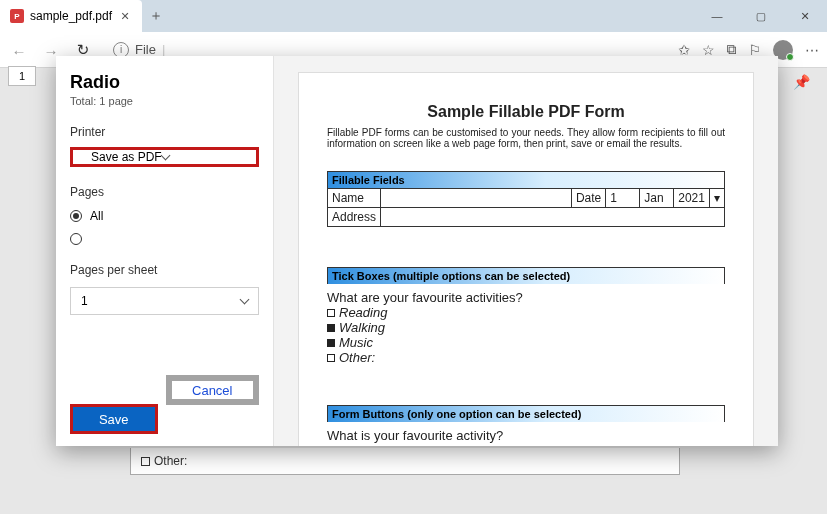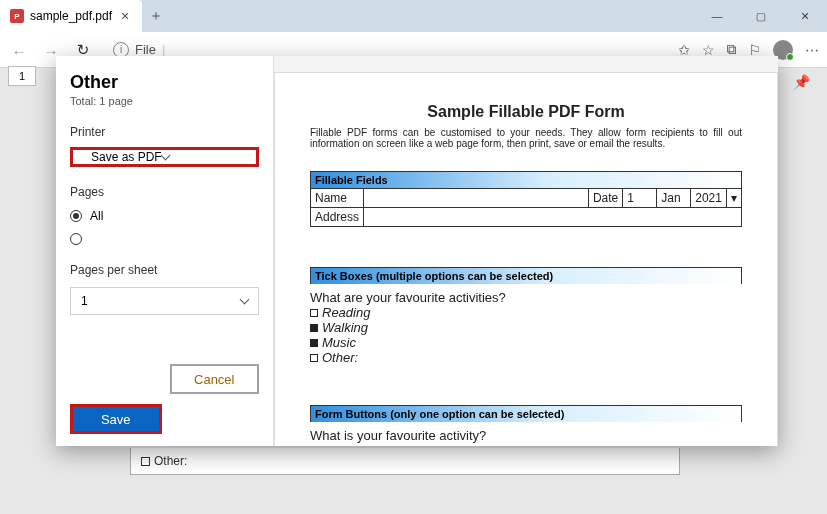--- a/index.html
+++ b/index.html
@@ -38,26 +38,26 @@
 .dlg-total { font-size:11px; color:#555; margin-top:2px; }
 .sect-label { font-size:12px; margin-top:18px; color:#333; }
 .printer-select { margin-top:8px; border:3px solid #c21818; height:20px; display:flex; align-items:center; justify-content:flex-start; padding:0 18px; font-size:12px; }
 .radio-row { display:flex; align-items:center; gap:8px; margin-top:10px; font-size:12px; }
 .radio-dot { width:12px; height:12px; border:1px solid #333; border-radius:50%; display:inline-flex; align-items:center; justify-content:center; }
 .radio-dot.checked::after { content:''; width:6px; height:6px; background:#333; border-radius:50%; }
 .range-input { margin-left:20px; margin-top:6px; border:1px solid #cfcfcf; background:#f7f7f7; height:26px; width:120px; padding:0 8px; font-size:11px; color:#999; }
 .pps-select { margin-top:10px; border:1px solid #cfcfcf; height:28px; display:flex; align-items:center; justify-content:space-between; padding:0 10px; font-size:12px; }
 .dlg-buttons { margin-top:auto; display:flex; gap:8px; }
 .btn-save { flex:1; background:#0a64c2; color:#fff; border:3px solid #c21818; height:30px; display:flex; align-items:center; justify-content:center; font-size:13px;margin-top:40px; }
-.btn-cancel { flex:1; background:#fff; border:2px solid #a3a3a3; height:30px; display:flex; align-items:center; justify-content:center; font-size:13px; color:#a16207; }
+.btn-cancel { flex:1; background:#fff; border:6px solid #a3a3a3; height:30px; display:flex; align-items:center; justify-content:center; font-size:13px; color:#1d4ed8;margin-top:11px; }
 
 .dlg-right { flex:1; background:#f3f3f3; position:relative; overflow-y:auto; }
 .dlg-right::-webkit-scrollbar { width:10px; }
 .dlg-right::-webkit-scrollbar-thumb { background:#c6c6c6; }
-.preview-page { margin:16px 0; background:#fff; border:1px solid #ddd; padding:30px 35px 40px; font-size:11px; color:#222; }
+.preview-page { margin:16px 24px; background:#fff; border:1px solid #ddd; padding:30px 28px 40px; font-size:11px; color:#222; }
 .pv-title { text-align:center; font-weight:bold; font-size:16px; margin-bottom:6px; }
 .pv-desc { font-size:10px; text-align:justify; margin-bottom:22px; }
 .section-hdr { background:linear-gradient(to right,#2f8fe0,#d7eefe 55%,#fff); color:#000; font-weight:bold; font-size:11px; padding:2px 4px; border:1px solid #333; border-bottom:none; }
 .field-table { width:100%; border-collapse:collapse; font-size:12px; }
 .field-table td { border:1px solid #333; padding:2px 4px; height:16px; }
 .date-cell { width:34px; }
 .opts { margin-top:6px; font-size:13px; }
 .opt-row { display:flex; align-items:center; gap:4px;font-style:italic; }
 .cbx { width:8px; height:8px; border:1px solid #222; display:inline-block; }
 .rbx { width:8px; height:8px; border:1px solid #222; border-radius:50%; display:inline-block; }
@@ -105,21 +105,21 @@
   <div class="content-bg"></div>
   <div class="page-indicator">1</div>
   <div class="pin">📌</div>
 
   <div class="bg-slice">
     <span class="cb"></span><span>Other:</span>
   </div>
 
   <div class="dialog">
     <div class="dlg-left">
-      <h1>Other</h1>
+      <h1>Radio</h1>
       <div class="dlg-total">Total: 1 page</div>
 
       <div class="sect-label">Printer</div>
       <div class="printer-select">
         <span>Save as PDF</span>
         <span class="chevron"></span>
       </div>
 
       <div class="sect-label">Pages</div>
       <div class="radio-row">

